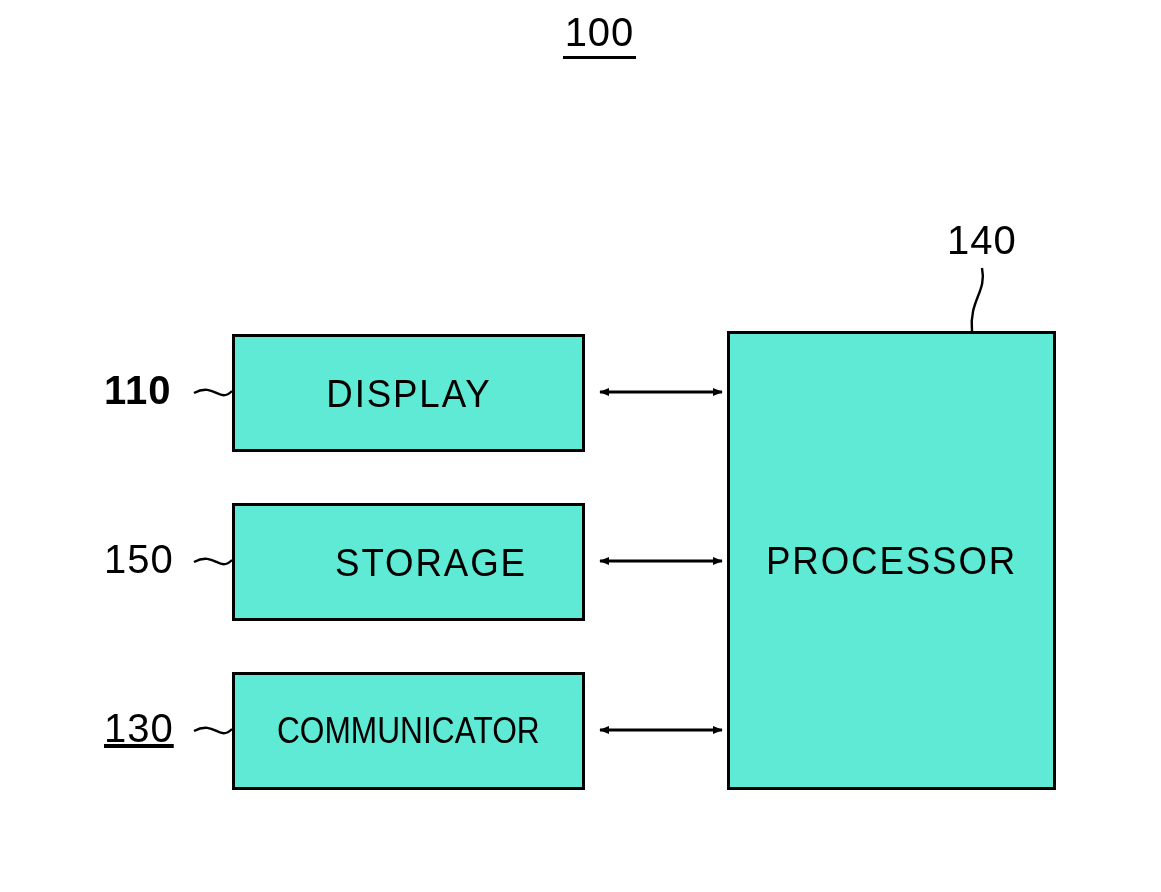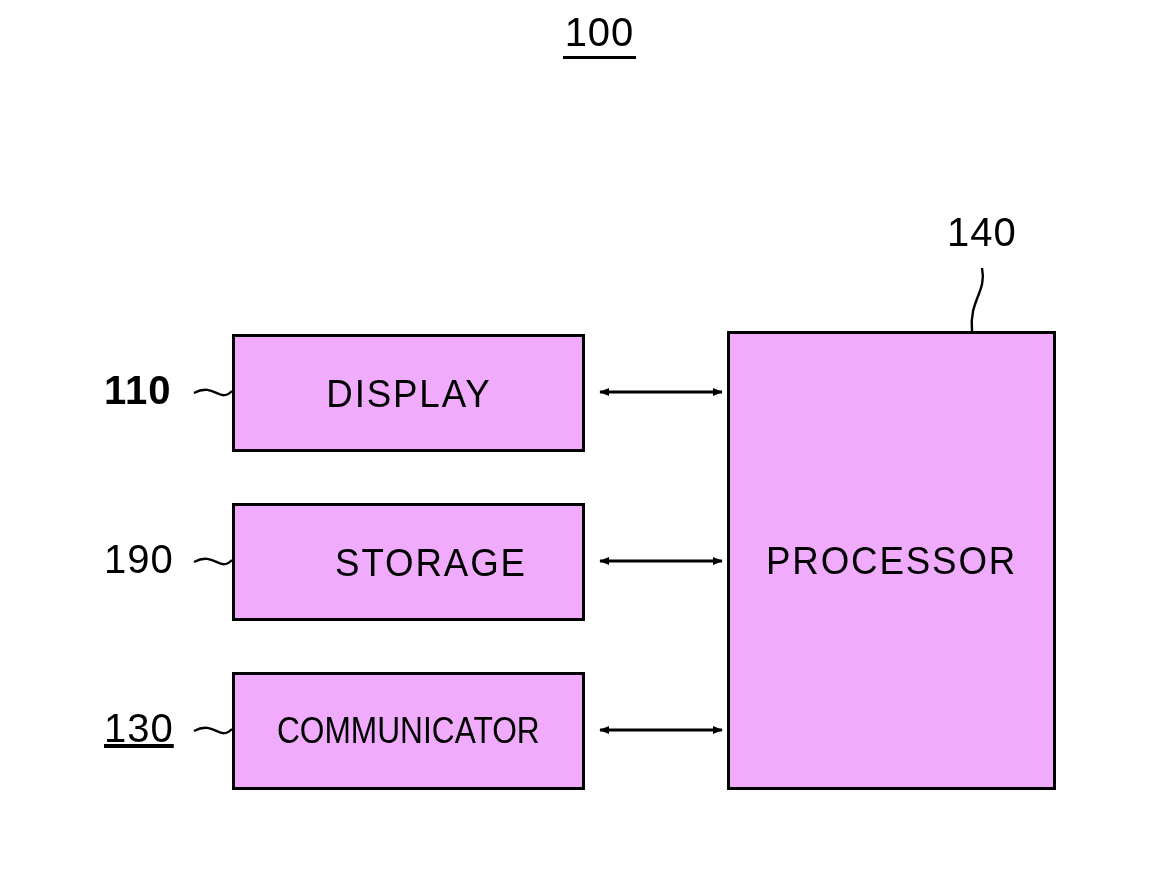--- a/index.html
+++ b/index.html
@@ -36,21 +36,21 @@
     display: inline-block;
     border-bottom: 3px solid #000000;
     padding: 0 2px 4px 2px;
   }
 
   
   .block {
     position: absolute;
     box-sizing: border-box;
     border: 3px solid #000000;
-    background: #f0abfc;
+    background: #5eead4;
     display: flex;
     align-items: center;
     justify-content: center;
     color: #000000;
   }
   
   .block::after {
     content: "";
     position: absolute;
     left: 7px;
@@ -90,21 +90,21 @@
     position: absolute;
     font-size: 40px;
     letter-spacing: 1px;
     color: #000000;
     line-height: 1;
     white-space: nowrap;
   }
   #ref-110 { left: 85px;  top: 370px; font-weight: bold; }
   #ref-120 { left: 85px;  top: 539px; }
   #ref-130 { left: 85px;  top: 708px; text-decoration: underline; }
-  #ref-140 { left: 928px; top: 212px; }
+  #ref-140 { left: 928px; top: 220px; }
 
   
   #overlay {
     position: absolute;
     left: 0;
     top: 0;
     width: 1161px;
     height: 892px;
     pointer-events: none;
   }
@@ -128,21 +128,21 @@
 
   <div class="block" id="box-processor">
     <span class="block-label wide">PROCESSOR</span>
   </div>
 
   <div class="block" id="box-communicator">
     <span class="block-label tight">COMMUNICATOR</span>
   </div>
 
   <div class="ref-num" id="ref-110">110</div>
-  <div class="ref-num" id="ref-120">190</div>
+  <div class="ref-num" id="ref-120">150</div>
   <div class="ref-num" id="ref-130">130</div>
   <div class="ref-num" id="ref-140">140</div>
 
   <svg id="overlay" viewBox="0 0 1161 892">
     <defs>
       <marker id="arrowRight" markerWidth="10" markerHeight="10" refX="9.2" refY="4" orient="auto" markerUnits="userSpaceOnUse">
         <path d="M0,0 L10,4 L0,8 Z" fill="#000000"></path>
       </marker>
       <marker id="arrowLeft" markerWidth="10" markerHeight="10" refX="0.8" refY="4" orient="auto" markerUnits="userSpaceOnUse">
         <path d="M10,0 L0,4 L10,8 Z" fill="#000000"></path>

